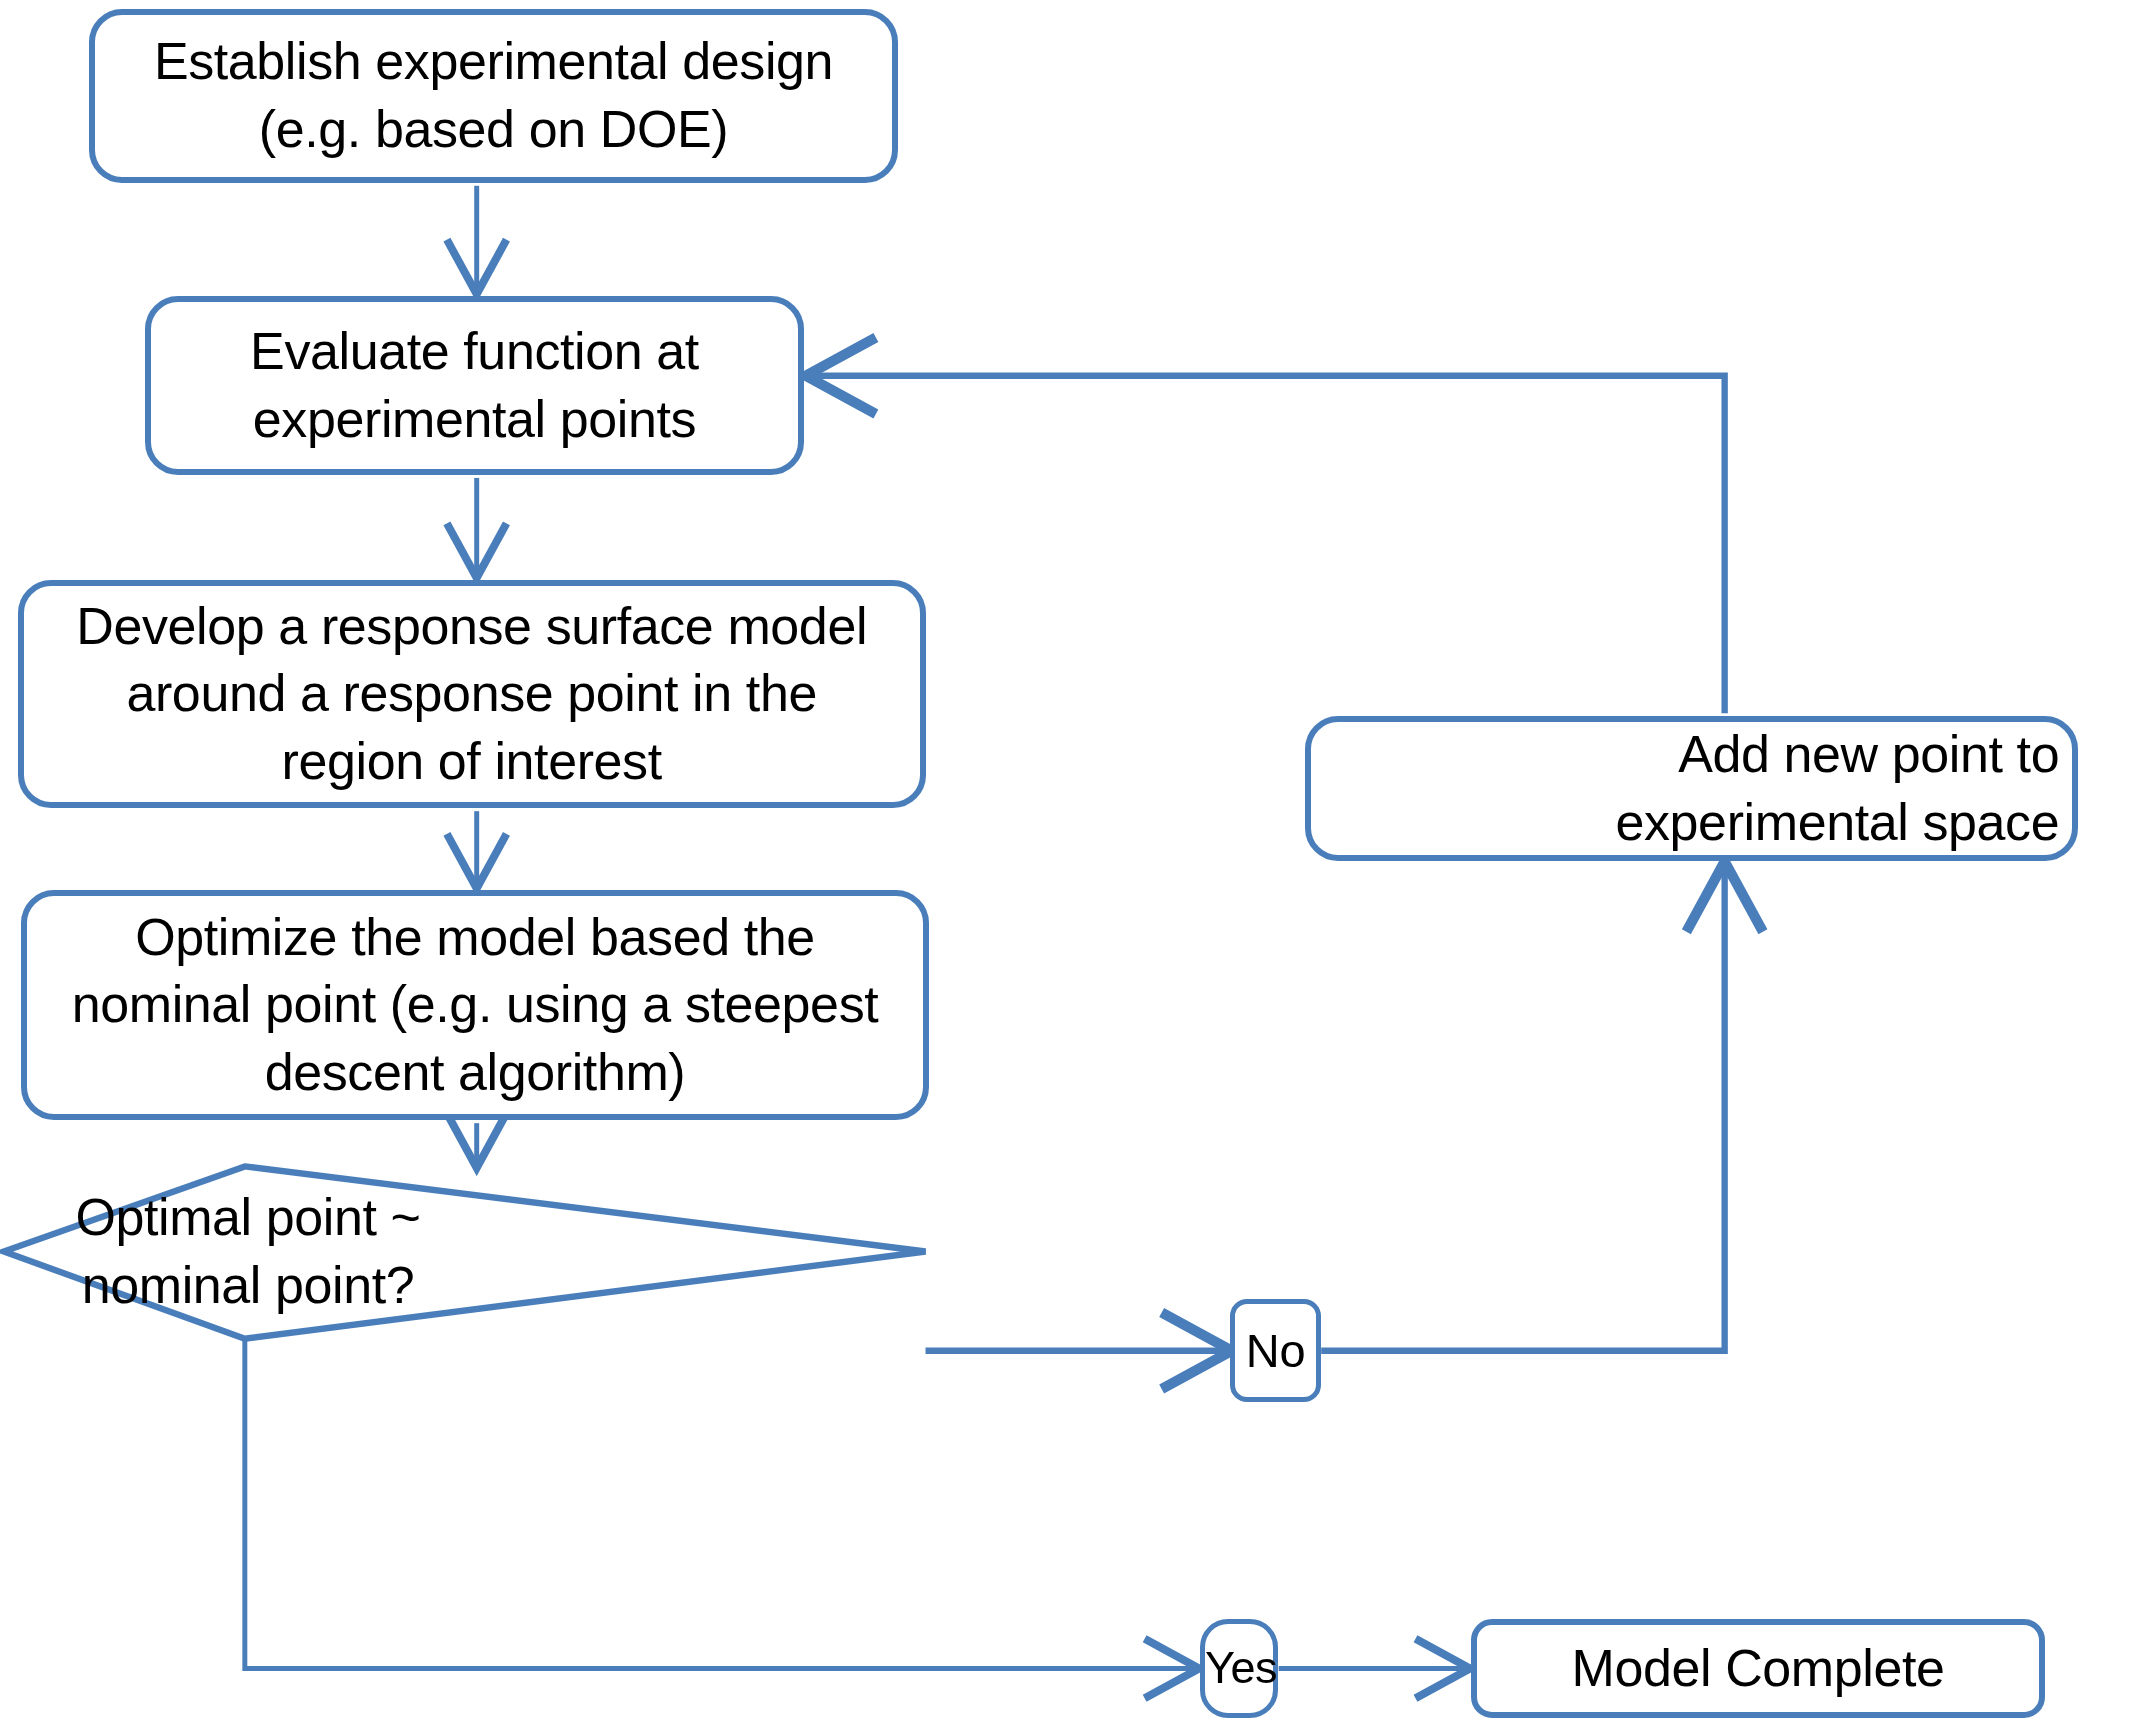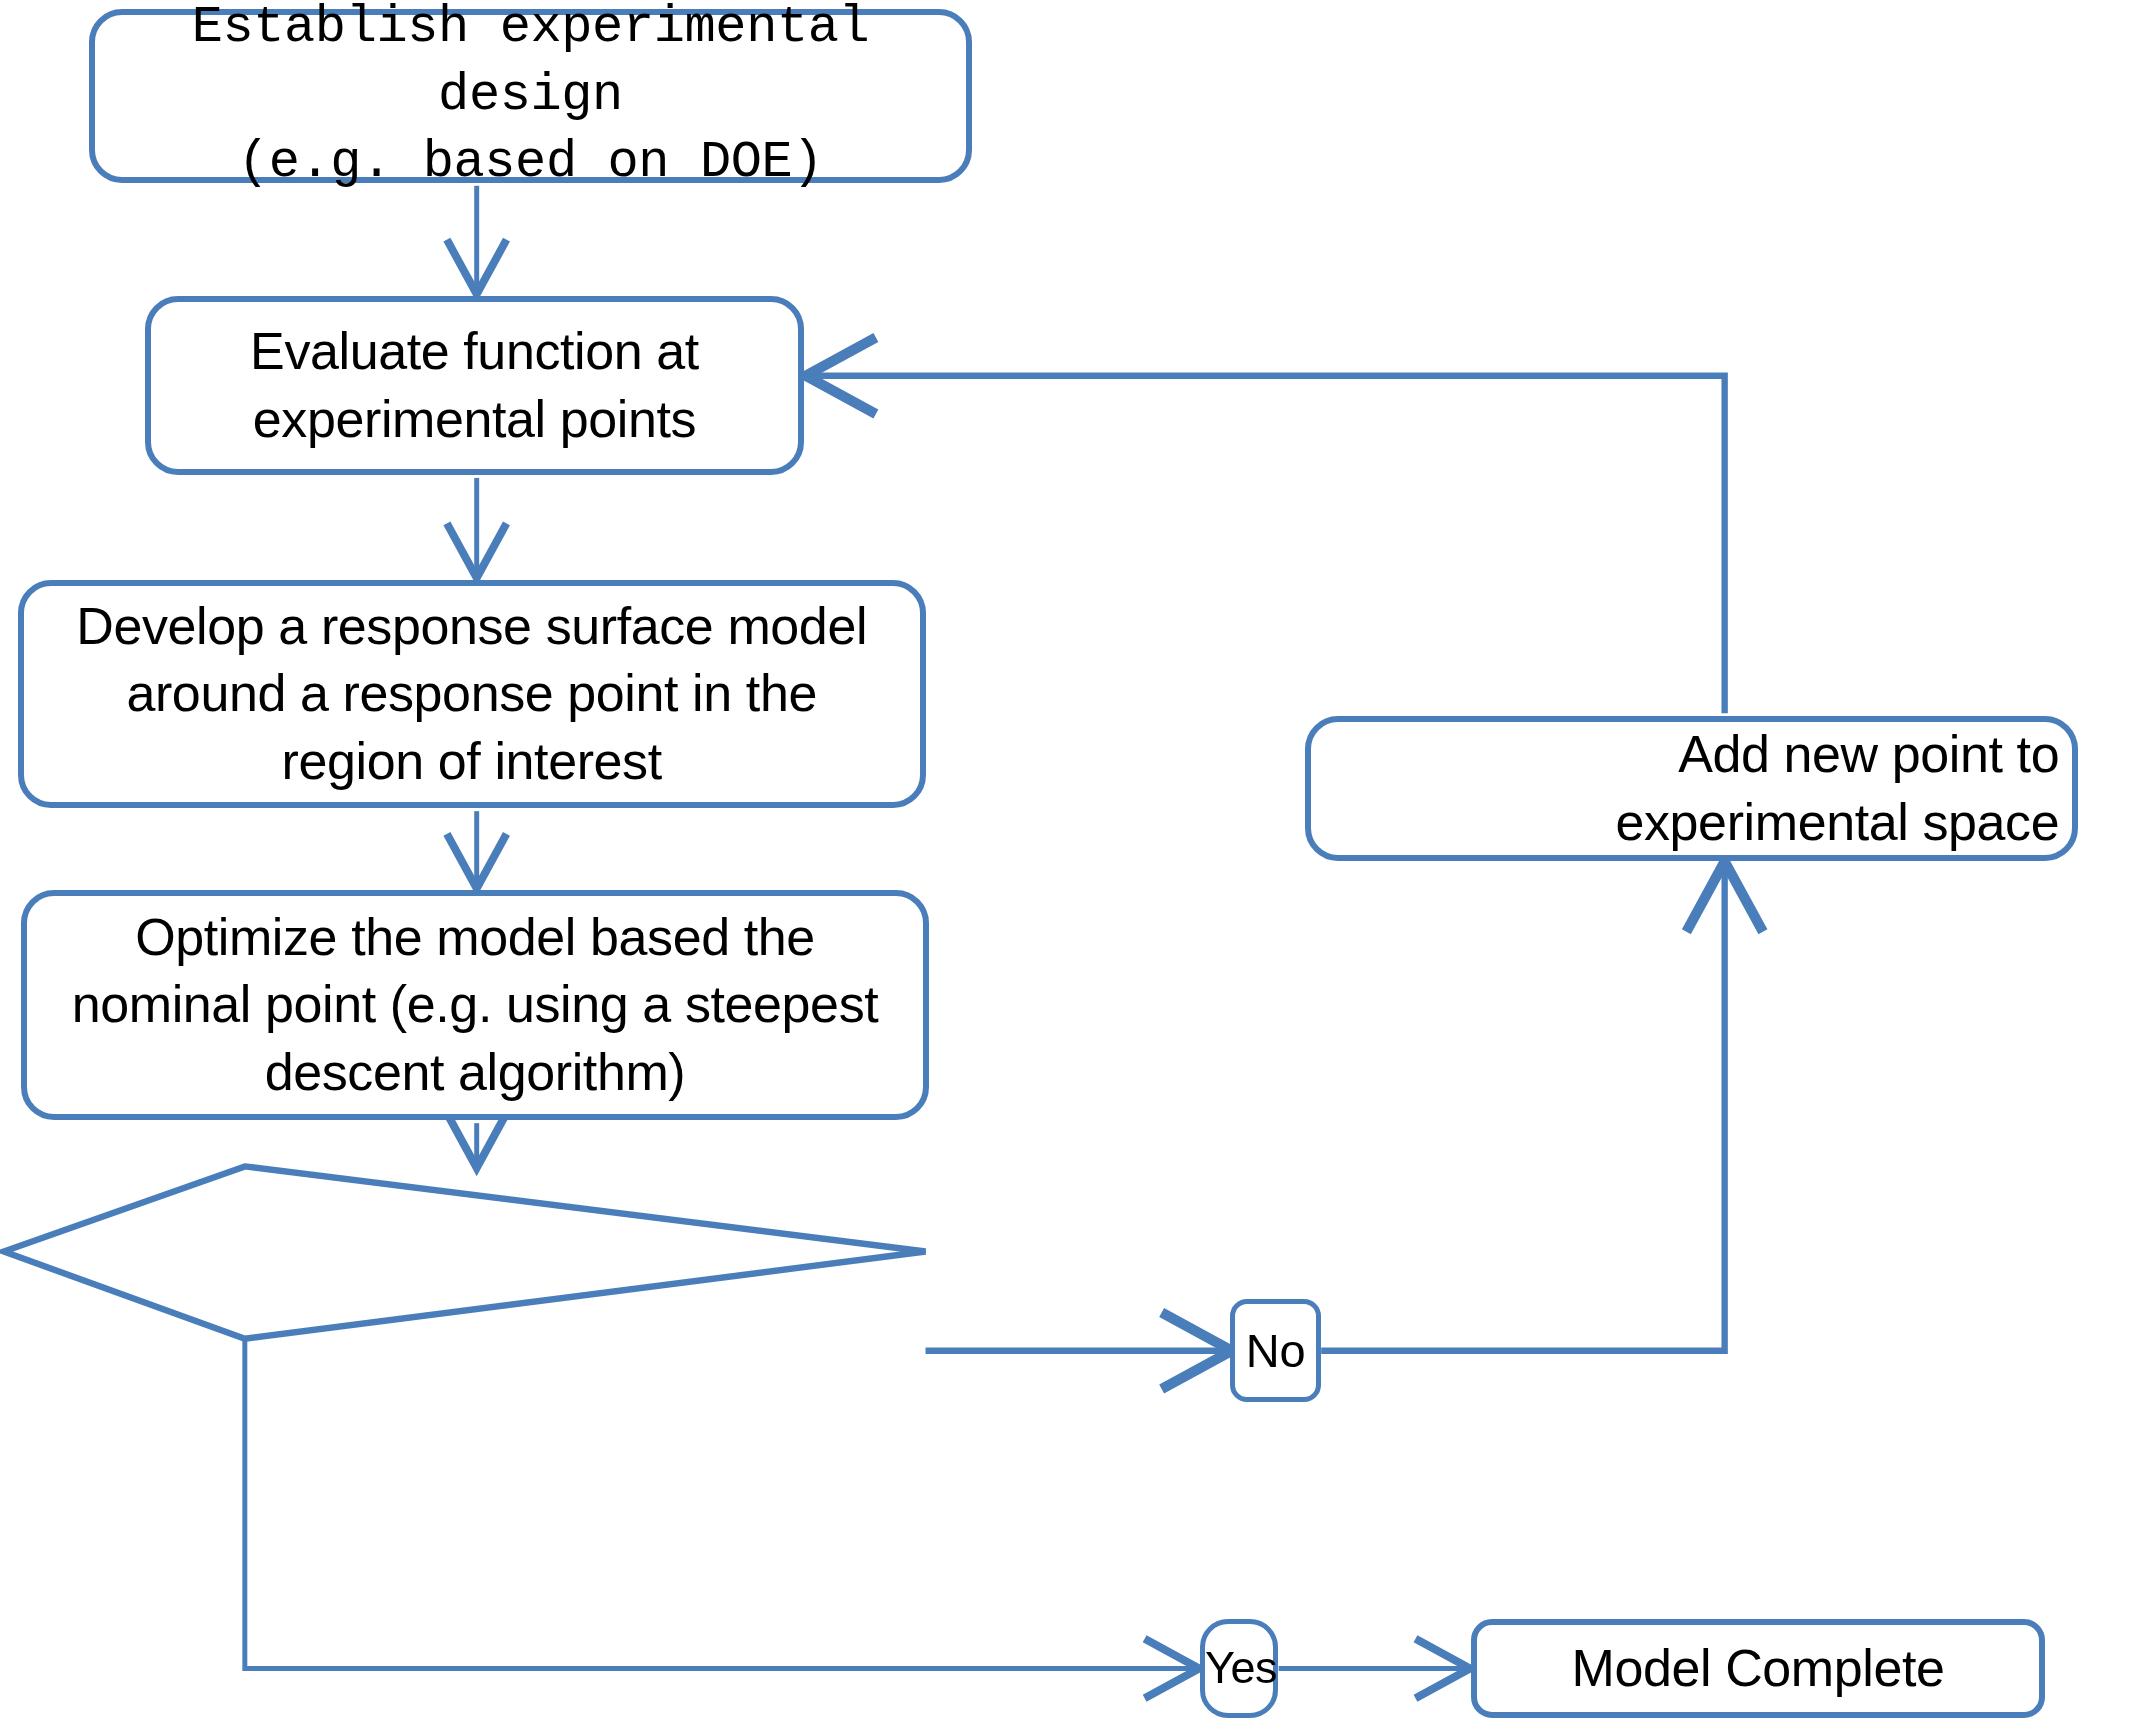--- a/index.html
+++ b/index.html
@@ -24,21 +24,21 @@
     text-align:center;
     color:#000000;
     font-family:"Liberation Sans", sans-serif;
     line-height:1.30;
     letter-spacing:-0.4px;
     z-index:3;
   }
   .node .txt{display:block;width:100%;padding:0 12.8px;}
   .small-node{border-width:5.7px;border-radius:18.4px;}
   
-  #n-establish   {left:89px; top:8.5px;   width:883px; height:174px; font-size:52px;font-family:Liberation Mono, monospace;}
+  #n-establish   {left:89px; top:8.5px;   width:809px; height:174px; font-size:52px;}
   #n-evaluate    {left:145px; top:296px;  width:659px;  height:179px; font-size:52px;}
   #n-develop     {left:17.7px;  top:580px;  width:908px; height:228px; font-size:52px;}
   #n-optimize    {left:21px;  top:890px; width:908px; height:230px; font-size:52px;}
   #n-addpoint    {left:1305px;top:716px; width:773px; height:145px; font-size:52px;text-align:right;}
   #n-no          {left:1230px;top:1299px; width:91px;  height:103px; font-size:47px; border-radius:17px;}
   #n-yes         {left:1200px;top:1619px; width:78px;  height:99px; font-size:45px; border-radius:28px;}
   #n-complete    {left:1471px;top:1619px; width:574px;  height:99px; font-size:52px; border-radius:21px;}
   
   #n-decision-label{
     position:absolute;
@@ -96,20 +96,23 @@
   </div>
 
   <div class="node" id="n-develop">
     <span class="txt"><span>Develop a response surface model</span><br><span>around a response point in the</span><br><span>region of interest</span></span>
   </div>
 
   <div class="node" id="n-optimize">
     <span class="txt"><span>Optimize the model based the</span><br><span>nominal point (e.g. using a steepest</span><br><span>descent algorithm)</span></span>
   </div>
 
+  <div id="n-decision-label">
+    <span class="txt"><span>Optimal point ~</span><br><span>nominal point?</span></span>
+  </div>
 
   <div class="node" id="n-addpoint">
     <span class="txt"><span>Add new point to</span><br><span>experimental space</span></span>
   </div>
 
   <div class="node small-node" id="n-no">
     <span class="txt">No</span>
   </div>
 
   <div class="node small-node" id="n-yes">

